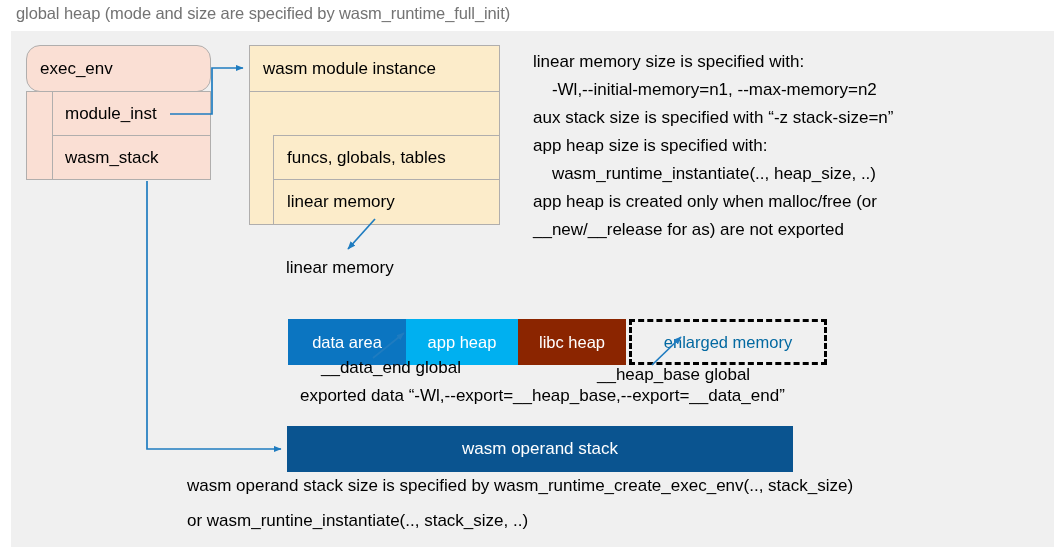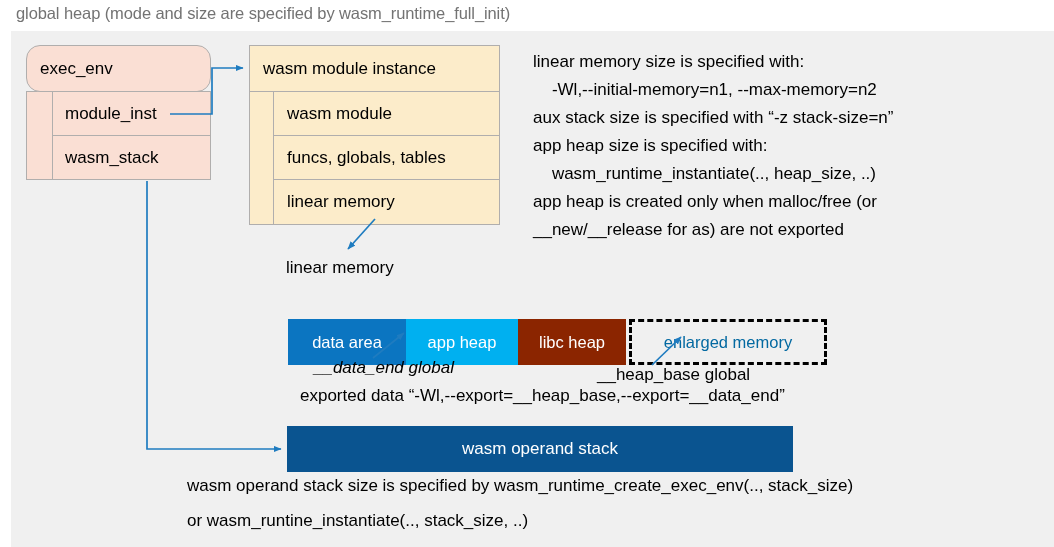--- a/index.html
+++ b/index.html
@@ -131,21 +131,21 @@
     color: #0369a1;
     background: transparent;
   }
 
   
   .anno {
     font-size: 17px;
     color: #000000;
     white-space: nowrap;
   }
-  #anno-data-end { left: 314px; top: 358px; font-style: italic; }
+  #anno-data-end { left: 321px; top: 358px; }
   #anno-heap-base { left: 597px; top: 365px; }
   #anno-exported { left: 300px; top: 386px; }
 
   
   #operand-stack {
     left: 287px; top: 426px;
     width: 506px; height: 46px;
     background: #0a5490;
     display: flex;
     align-items: center;
@@ -183,21 +183,20 @@
   <div id="exec-group" class="abs">
     <div id="exec-indent" class="abs pink boxcell"></div>
     <div id="exec-header" class="abs pink boxcell">exec_env</div>
     <div id="module-inst" class="abs pink boxcell">module_inst</div>
     <div id="wasm-stack" class="abs pink boxcell">wasm_stack</div>
   </div>
 
   <div id="inst-group" class="abs">
     <div id="inst-indent" class="abs tan boxcell"></div>
     <div id="inst-header" class="abs tan boxcell">wasm module instance</div>
-    <div id="wasm-module" class="abs tan boxcell">wasm module</div>
     <div id="funcs-globals" class="abs tan boxcell">funcs, globals, tables</div>
     <div id="linear-memory-cell" class="abs tan boxcell">linear memory</div>
   </div>
 
   <div id="notes" class="abs">linear memory size is specified with:
     -Wl,--initial-memory=n1, --max-memory=n2
 aux stack size is specified with “-z stack-size=n”
 app heap size is specified with:
     wasm_runtime_instantiate(.., heap_size, ..)
 app heap is created only when malloc/free (or

